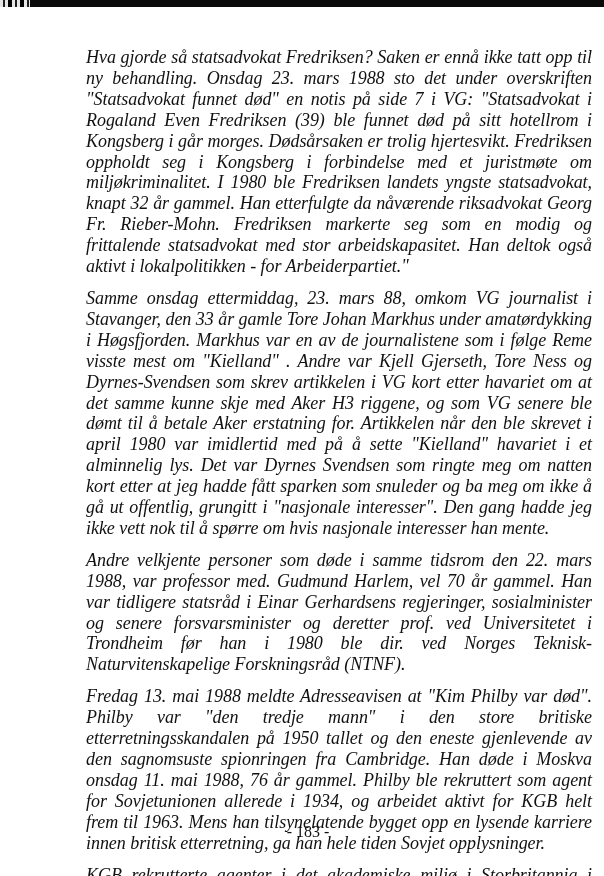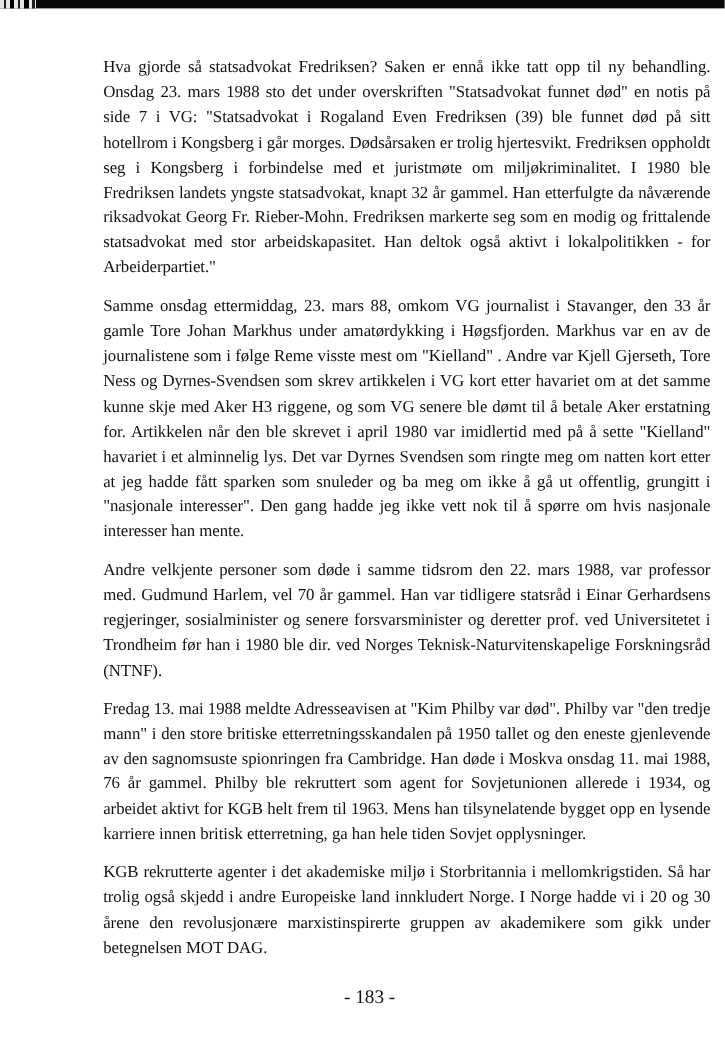--- a/index.html
+++ b/index.html
@@ -33,26 +33,27 @@
       opacity: 0.9;
     }
     .page {
       position: absolute;
       left: 86px;
       top: 47px;
       width: 506px;
     }
     .para {
       margin: 0 0 11px 0;
-      font-size: 14px;
+      font-size: 18px;
       line-height: 20.9px;
       text-align: justify;
       text-align-last: left;
       hyphens: manual;
       letter-spacing: -0.05px;
+      font-style: italic;
     }
     .page-number {
       position: absolute;
       left: 0;
       top: 823px;
       width: 604px;
       text-align: center;
       font-size: 16px;
       padding-left: 12px;
       box-sizing: border-box;

